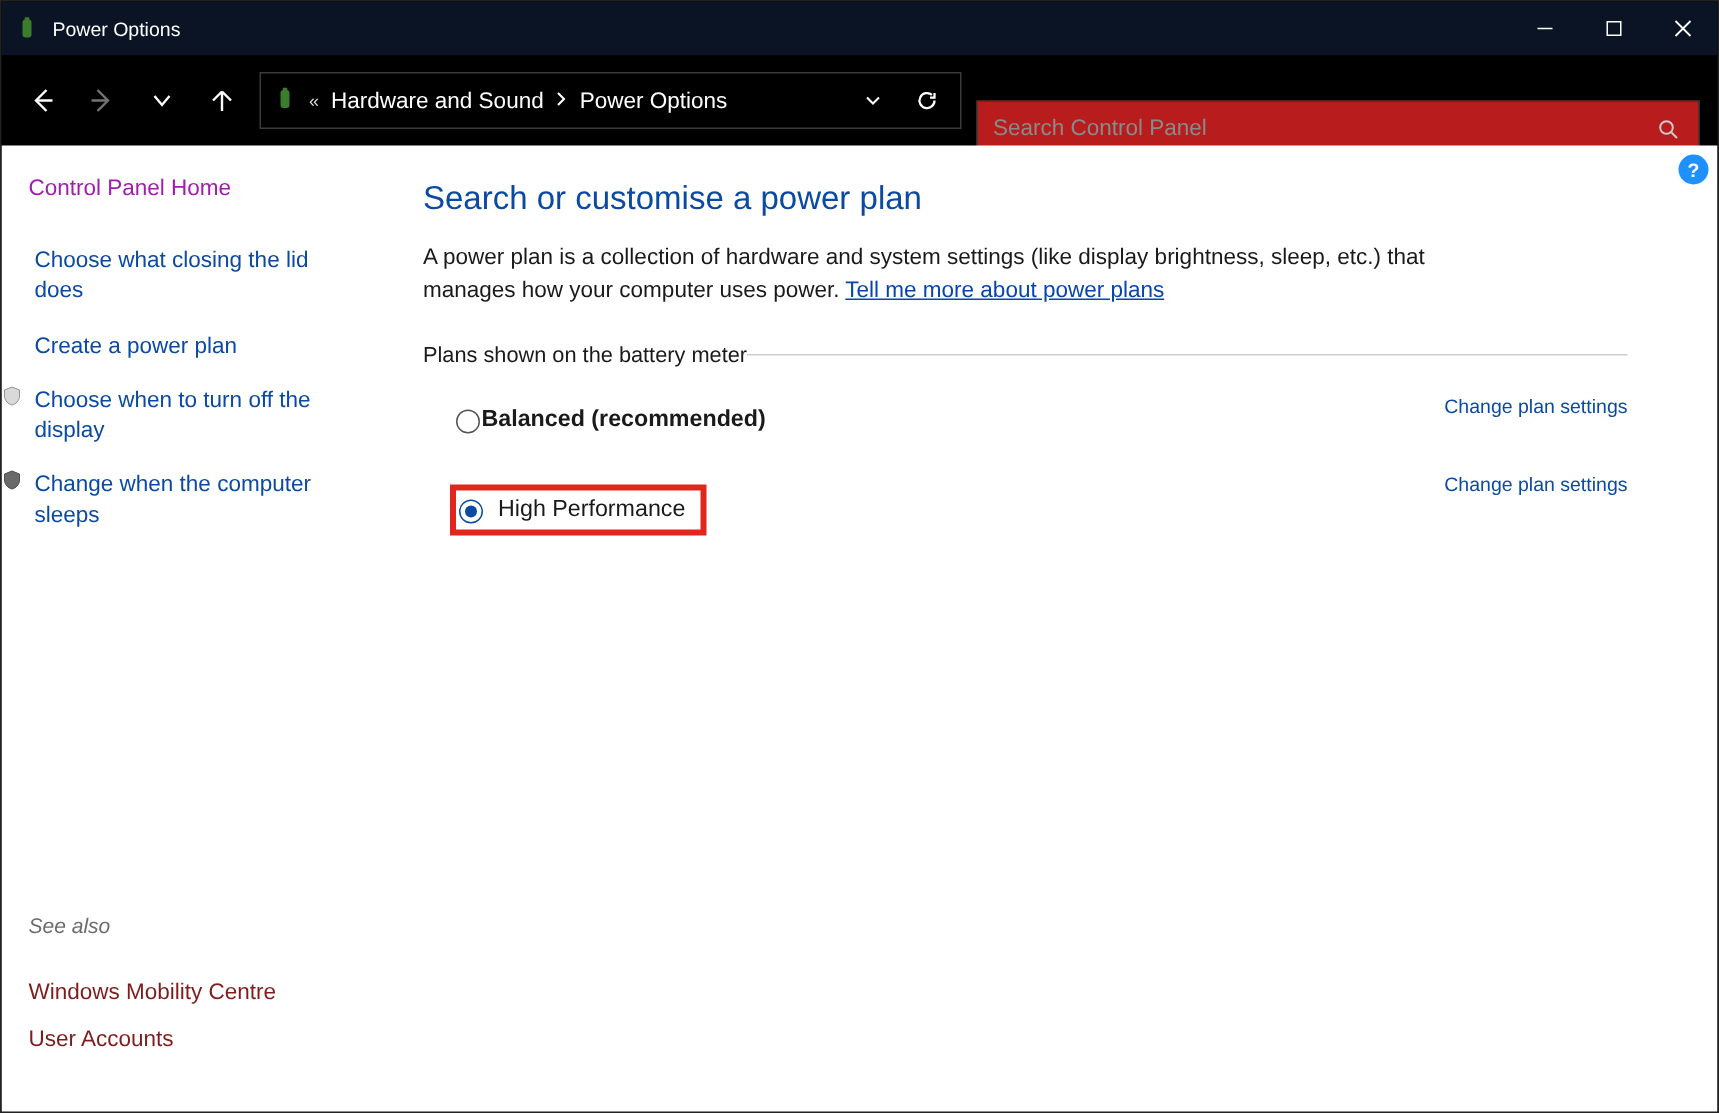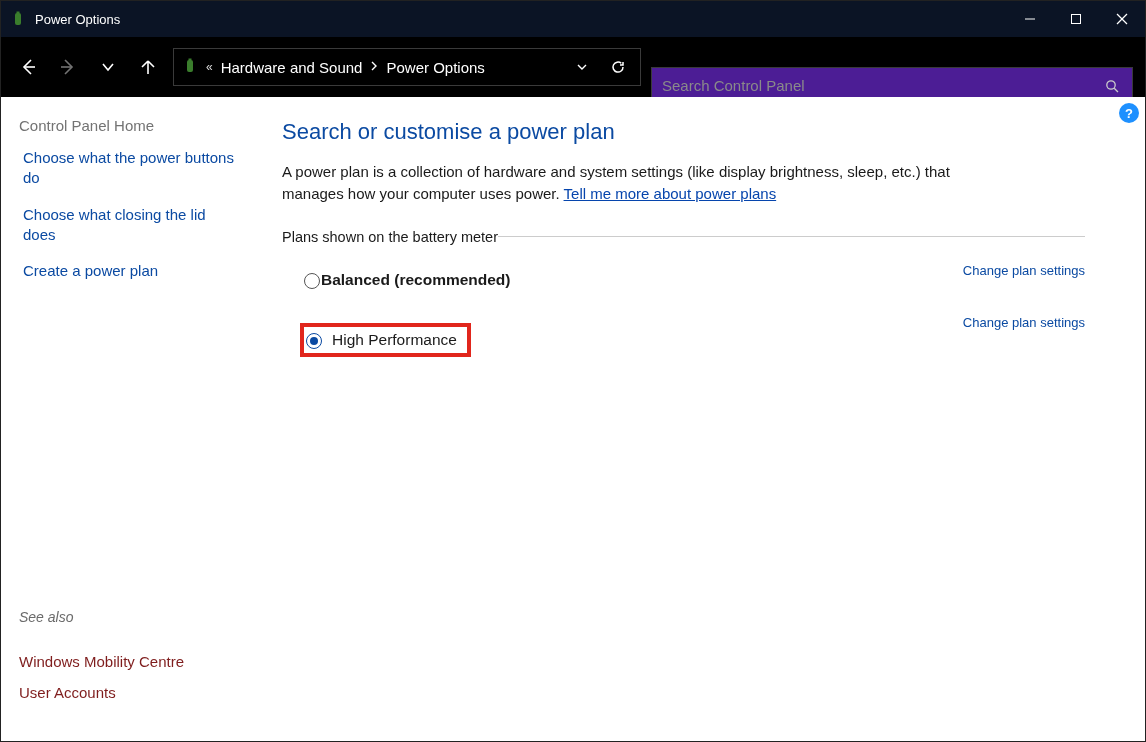--- a/index.html
+++ b/index.html
@@ -63,21 +63,21 @@
   .addrbar .bc-sep { color:#ddd; font-size:12px; }
   .addrbar .bc { font-size: 15px; color:#fff; }
   .addrbar .flex1 { flex:1; }
   .addrbar .drop, .addrbar .refresh {
     width: 28px; height:28px; display:flex; align-items:center; justify-content:center;
   }
   .searchbar {
     flex: 1;
     height: 38px;
     border: 1px solid #3a3a3a;
-    background:#4c1d95;
+    background:#b91c1c;
     display:flex; align-items:center;
     padding: 0 10px;
     margin-top: 37px;
   }
   .searchbar input {
     flex:1;
     background: transparent;
     border:none;
     outline:none;
     color:#fff;
@@ -102,23 +102,23 @@
   }
 
   .sidebar {
     width: 255px;
     padding: 20px 14px 20px 18px;
     display:flex; flex-direction:column;
     gap: 4px;
     color:#1a1a1a;
   }
   .sidebar .home-link {
-    color:#737373;
+    color:#a21caf;
     font-size:15px;
-    margin-bottom: 4px;
+    margin-bottom: 20px;
     display:block;
   }
   .side-link {
     color:#0b4aa2;
     font-size:15px;
     line-height:1.35;
     padding: 6px 0 6px 0;
     display:flex;
     gap:6px;
   }
@@ -280,29 +280,41 @@
 </div>
 
 <div class="content">
   <div class="help-badge">?</div>
 
   <div class="sidebar">
     <a class="home-link">Control Panel Home</a>
 
     <a class="side-link noicon">
       <span class="si"></span>
-      <span>Choose what the power buttons do</span>
-    </a>
-    <a class="side-link noicon">
-      <span class="si"></span>
       <span>Choose what closing the lid does</span>
     </a>
     <a class="side-link noicon">
       <span class="si"></span>
       <span>Create a power plan</span>
+    </a>
+    <a class="side-link">
+      <span class="si">
+        <svg width="14" height="14" viewBox="0 0 14 14">
+            <path d="M7 1 L12 3 V7 C12 10 9.5 12.5 7 13 C4.5 12.5 2 10 2 7 V3 Z" fill="#d9d9d9" stroke="#888" stroke-width="0.6"></path>
+          </svg>
+      </span>
+      <span>Choose when to turn off the display</span>
+    </a>
+    <a class="side-link">
+      <span class="si">
+        <svg width="14" height="14" viewBox="0 0 14 14">
+            <path d="M7 1 L12 3 V7 C12 10 9.5 12.5 7 13 C4.5 12.5 2 10 2 7 V3 Z" fill="#6a6a6a" stroke="#444" stroke-width="0.6"></path>
+          </svg>
+      </span>
+      <span>Change when the computer sleeps</span>
     </a>
 
     <div class="see-also-block">
       <div class="see-also-head">See also</div>
       <a class="see-also-link">Windows Mobility Centre</a>
       <a class="see-also-link">User Accounts</a>
     </div>
   </div>
 
   <div class="main">

